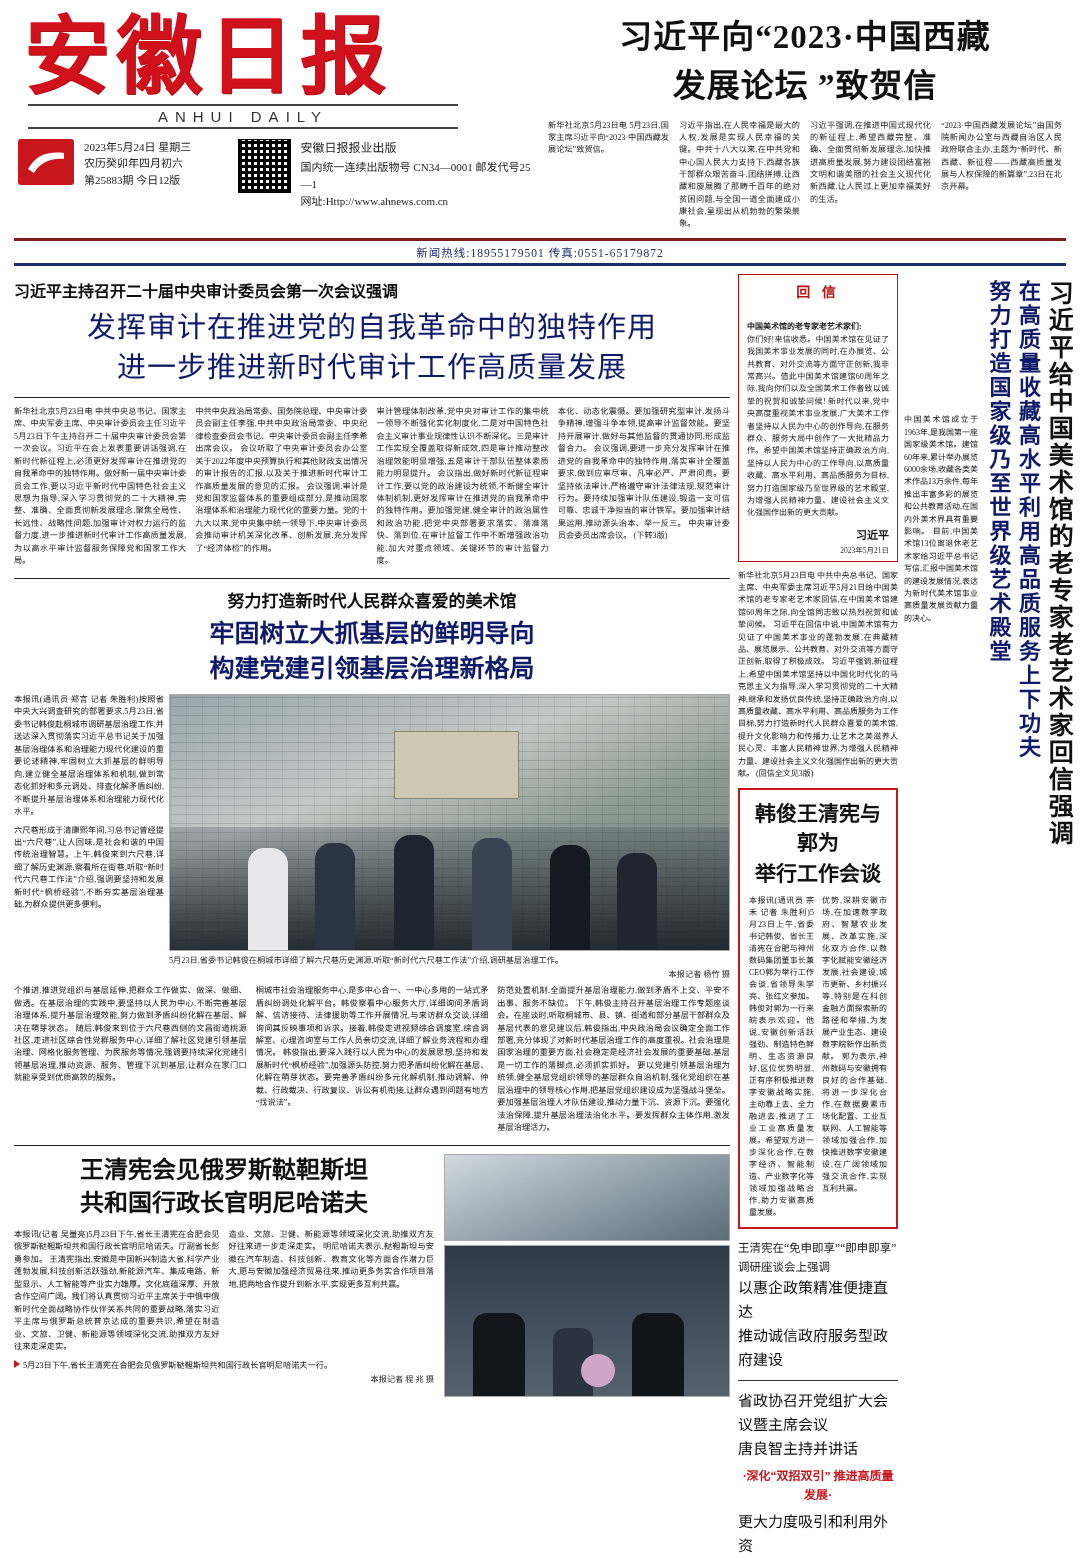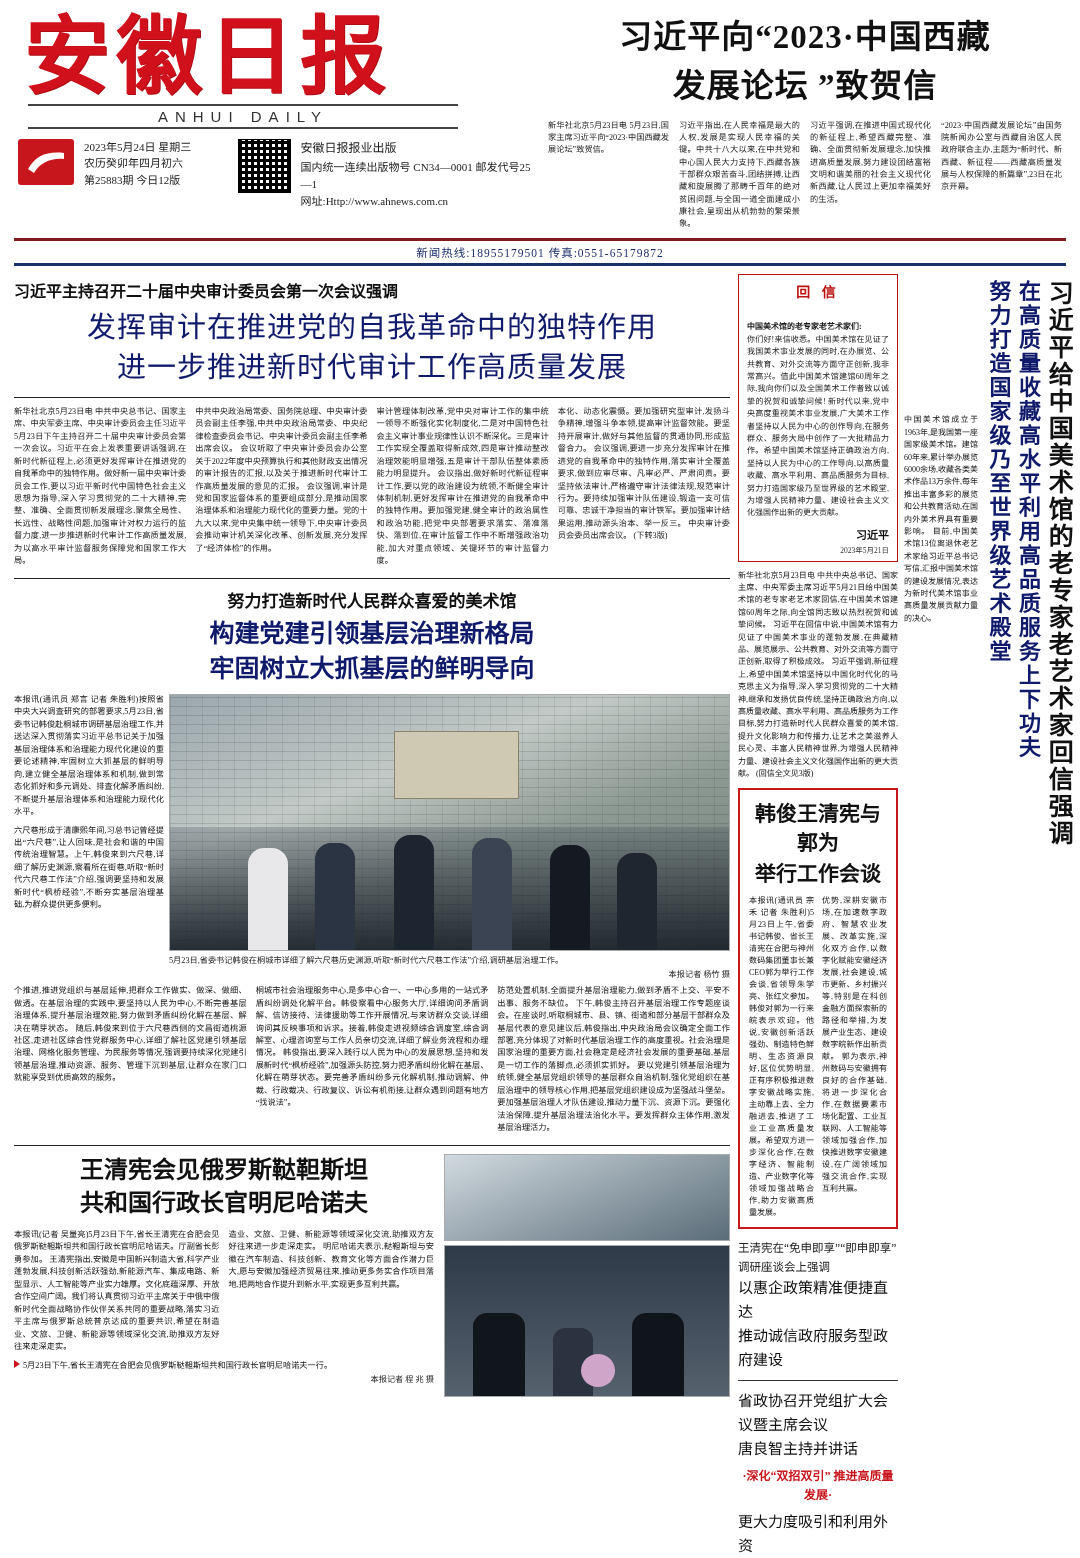--- a/index.html
+++ b/index.html
@@ -186,22 +186,22 @@
 会议强调,要进一步充分发挥审计在推进党的自我革命中的独特作用,落实审计全覆盖要求,做到应审尽审、凡审必严、严肃问责。要坚持依法审计,严格遵守审计法律法规,规范审计行为。要持续加强审计队伍建设,锻造一支可信可靠、忠诚干净担当的审计铁军。要加强审计结果运用,推动源头治本、举一反三。
 
 中央审计委员会委员出席会议。
 
 (下转3版)</div>
       </div>
 
       <div class="rule"></div>
 
       <div class="sec-kicker">努力打造新时代人民群众喜爱的美术馆</div>
+      <div class="sec-title">牢固树立大抓基层的鲜明导向</div>
       <div class="sec-title">构建党建引领基层治理新格局</div>
-      <div class="sec-title">牢固树立大抓基层的鲜明导向</div>
 
       <div style="display:flex;gap:5px;margin-top:8px;">
         <div style="width:150px;flex:0 0 150px;font-size:8.2px;line-height:1.52;text-align:justify;">
           <div>本报讯(通讯员 郑言 记者 朱胜利)按照省中央大兴调查研究的部署要求,5月23日,省委书记韩俊赴桐城市调研基层治理工作,并送达深入贯彻落实习近平总书记关于加强基层治理体系和治理能力现代化建设的重要论述精神,牢固树立大抓基层的鲜明导向,建立健全基层治理体系和机制,做到常态化抓好和多元调处、排查化解矛盾纠纷,不断提升基层治理体系和治理能力现代化水平。</div>
           <div style="margin-top:6px;">六尺巷形成于清康熙年间,习总书记曾经提出“六尺巷”,让人回味,是社会和谐的中国传统治理智慧。上午,韩俊来到六尺巷,详细了解历史渊源,察看所在街巷,听取“新时代六尺巷工作法”介绍,强调要坚持和发展新时代“枫桥经验”,不断夯实基层治理基础,为群众提供更多便利。</div>
         </div>
         <div style="flex:1;">
           <div class="photo" style="height:255px;">
             <div class="bricks"></div>
             <div style="position:absolute;left:40%;top:14%;width:22%;height:26%;background:#cfc9b4;border:1px solid #8a836d;"></div>

